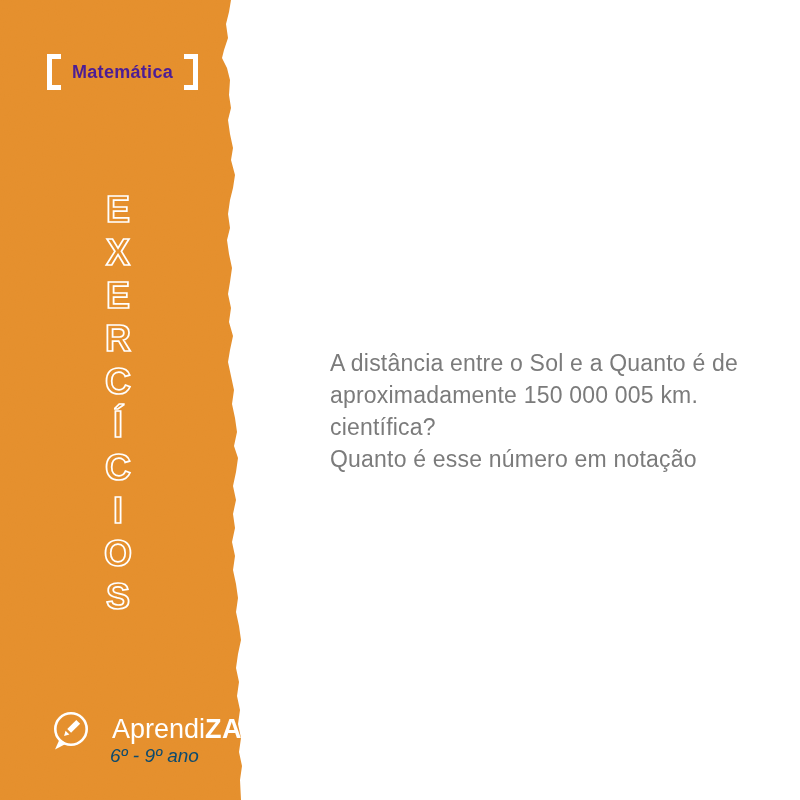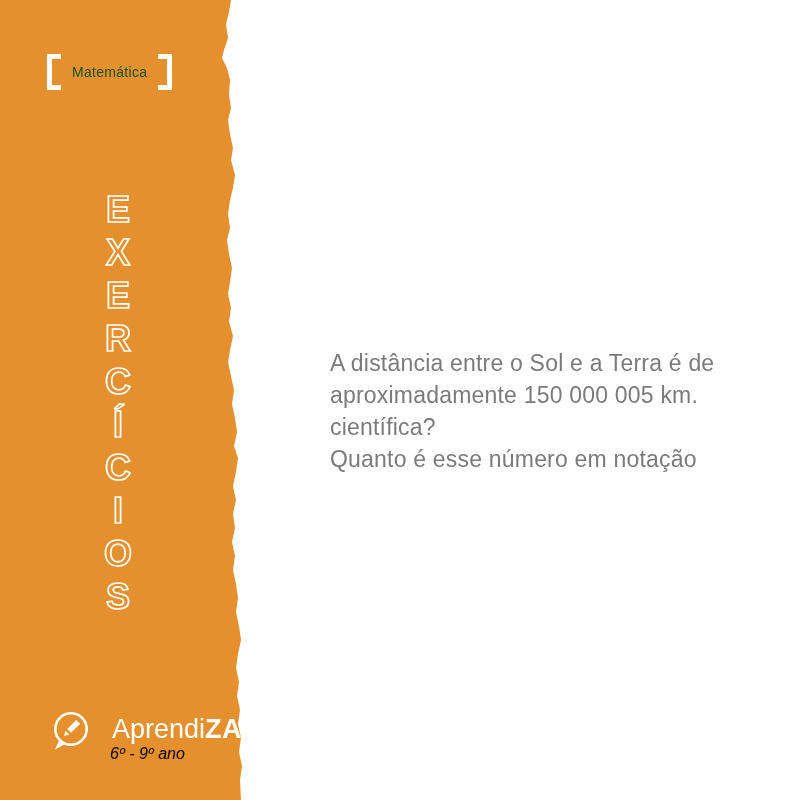--- a/index.html
+++ b/index.html
@@ -58,23 +58,23 @@
     gap: 11px;
   }
   .bracket {
     width: 9px;
     height: 26px;
     box-sizing: content-box;
   }
   .bracket.left  { border-left: 5px solid #fff; border-top: 5px solid #fff; border-bottom: 5px solid #fff; }
   .bracket.right { border-right: 5px solid #fff; border-top: 5px solid #fff; border-bottom: 5px solid #fff; }
   .category-text {
-    color: #14532d;
-    font-size: 14px;
-    font-weight: 400;
+    color: #4c1d95;
+    font-size: 18px;
+    font-weight: 700;
     letter-spacing: 0.3px;
   }
 
   
   .vtitle {
     position: absolute;
     left: 0;
     top: 188px;
     width: 236px;
     text-align: center;
@@ -113,22 +113,22 @@
   .logo-icon { width: 41px; height: 44px; }
   .logo-textcol { margin-left: 21px; }
   .brand {
     color: #ffffff;
     font-size: 27px;
     line-height: 38px;
     white-space: nowrap;
   }
   .brand .bold { font-weight: 700; letter-spacing: 0.5px; }
   .grade {
-    color: #000000;
-    font-size: 16px;
+    color: #0c4a6e;
+    font-size: 19px;
     font-style: italic;
     margin-top: -3px;
     margin-left: -2px;
   }
 </style>
 </head>
 <body>
 
 <div class="canvas">
 
@@ -175,19 +175,19 @@
         </g>
       </svg>
       <div class="logo-textcol">
         <div class="brand"><span>Aprendi</span><span class="bold">ZAP</span></div>
         <div class="grade">6º - 9º ano</div>
       </div>
     </div>
   </div>
 
   <div class="question">
-      <span class="qline">A distância entre o Sol e a Terra é de</span>
+      <span class="qline">A distância entre o Sol e a Quanto é de</span>
       <span class="qline">aproximadamente 150 000 005 km.</span>
       <span class="qline">científica?</span>
       <span class="qline">Quanto é esse número em notação</span>
     </div>
 
 </div>
 
 </body></html>

